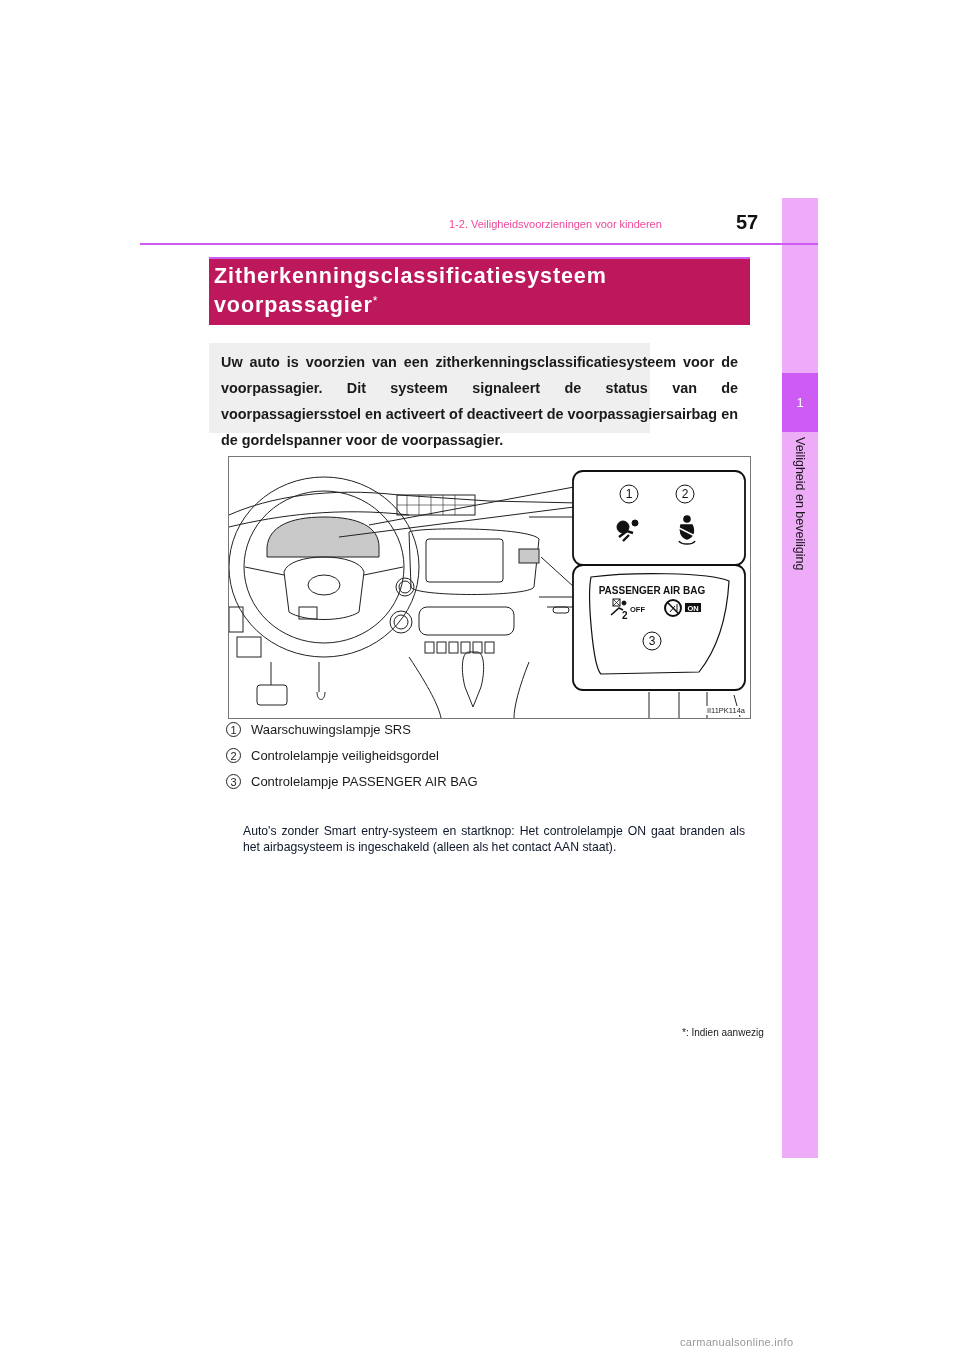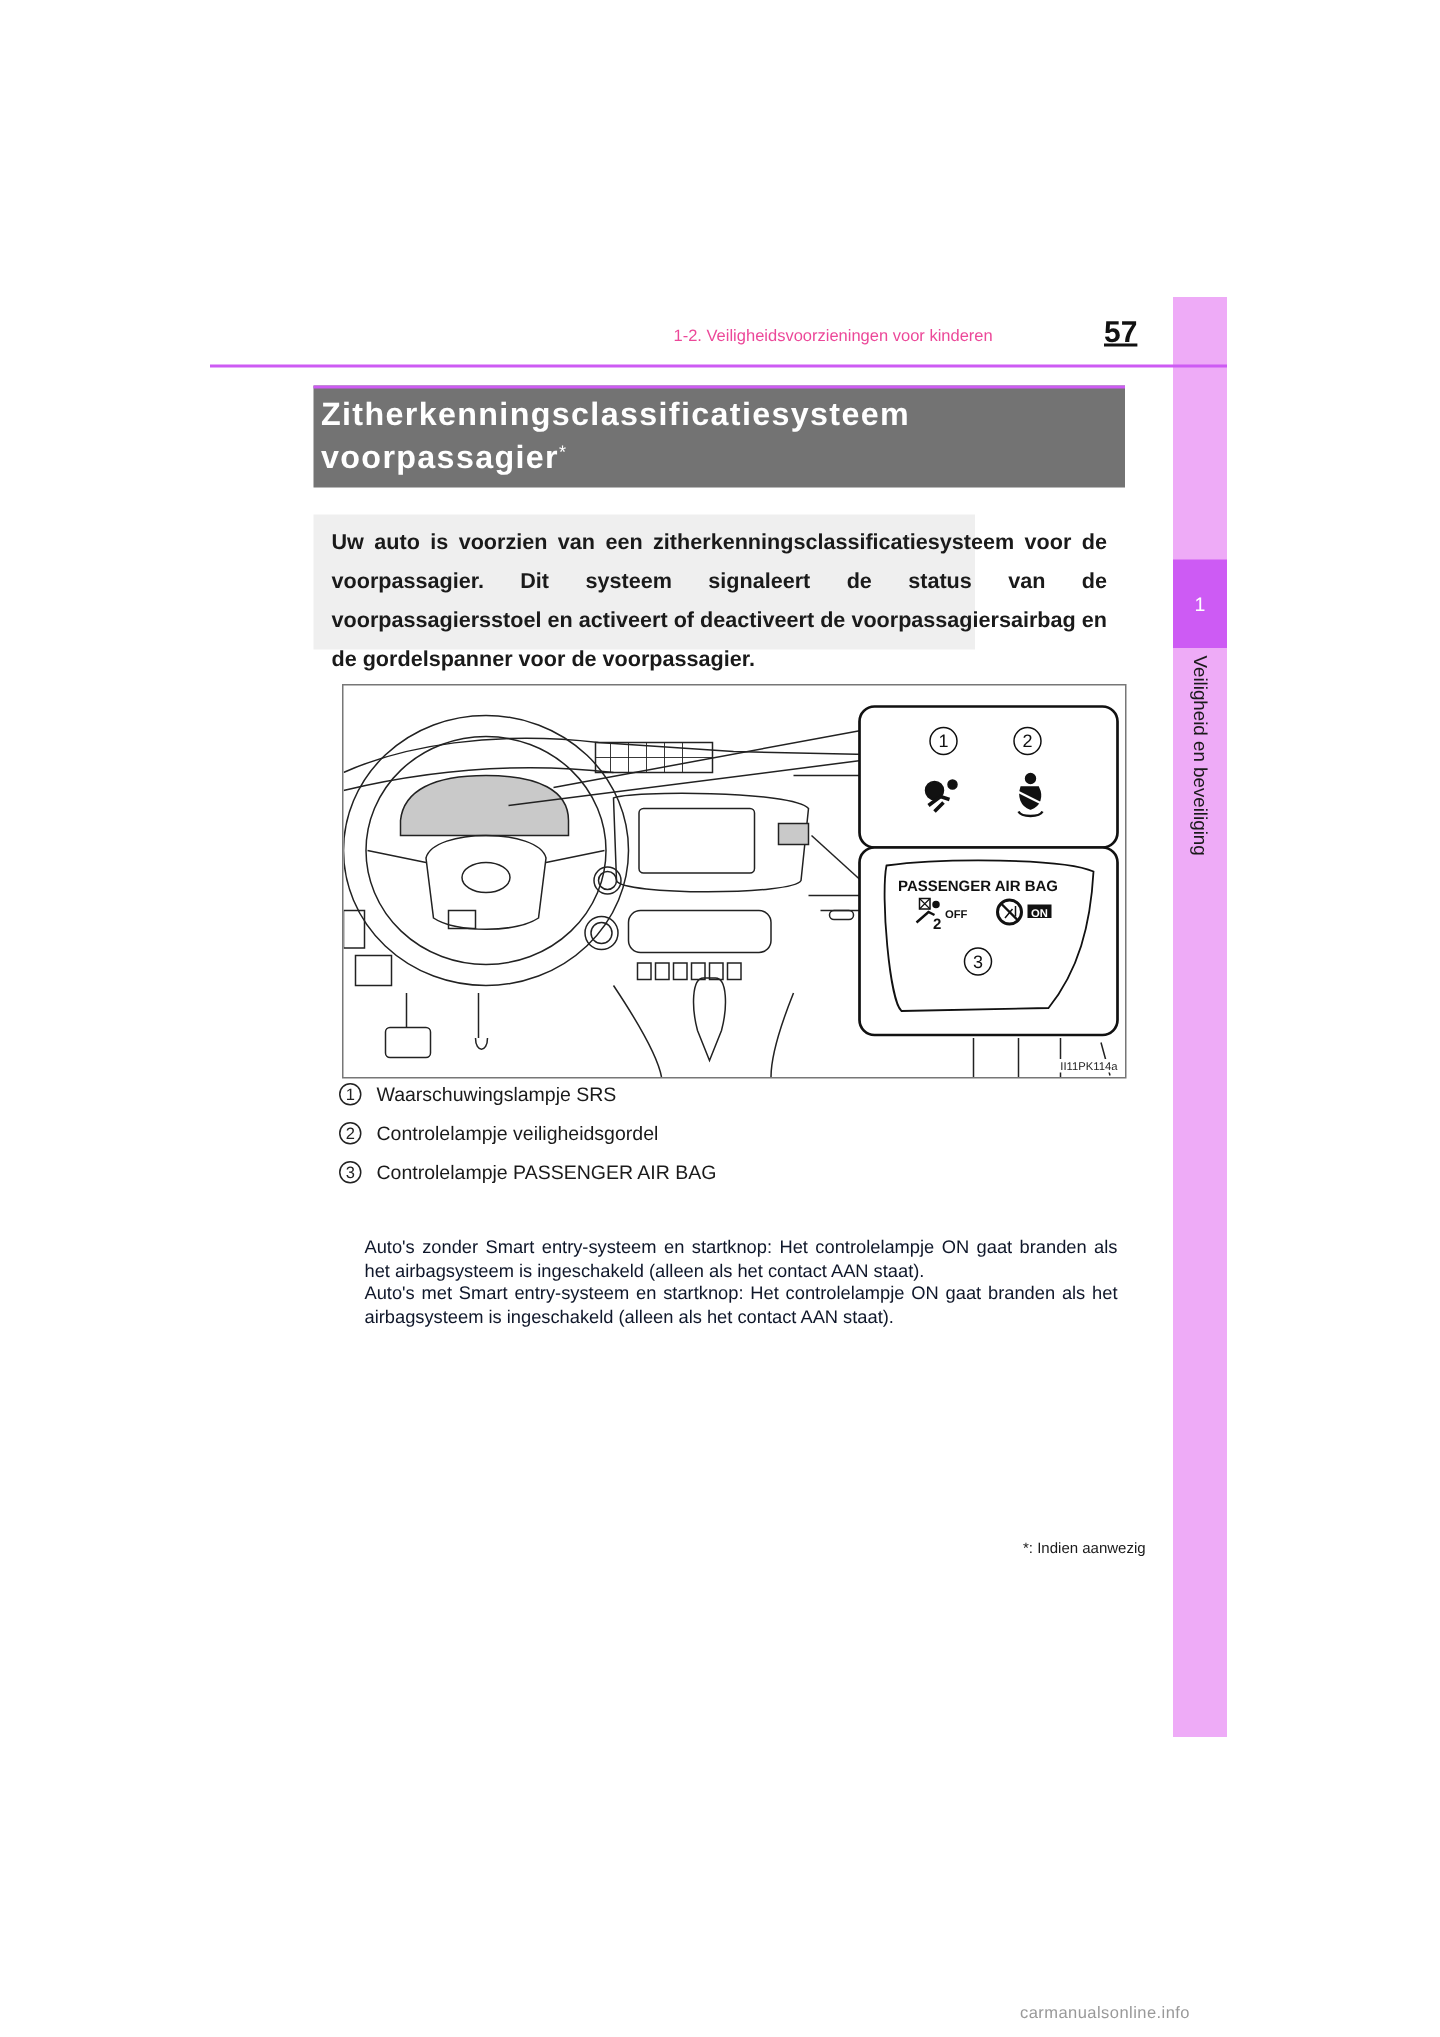--- a/index.html
+++ b/index.html
@@ -4,24 +4,24 @@
 <style>
   html, body { margin: 0; padding: 0; background: #ffffff; }
   body { width: 960px; height: 1358px; position: relative; overflow: hidden; font-family: "Liberation Sans", sans-serif; color: #1a1a1a; }
 
   .side-tab { position: absolute; left: 782px; top: 198px; width: 36px; height: 960px; background: #eeabf7; }
   .side-tab-active { position: absolute; left: 782px; top: 373px; width: 36px; height: 59px; background: #cd5bf4; color: #fff; font-size: 13px; display: flex; align-items: center; justify-content: center; }
   .side-label { position: absolute; left: 782px; top: 437px; width: 36px; height: 160px; }
   .side-label span { position: absolute; left: 18px; top: 0; transform-origin: 0 0; transform: translateX(7px) rotate(90deg); white-space: nowrap; font-size: 12.5px; color: #1a1a1a; }
 
   .running-head { position: absolute; left: 449px; top: 218px; font-size: 11px; color: #ec4899; }
-  .page-number { position: absolute; left: 736px; top: 211px; font-size: 20px; font-weight: bold; color: #111; text-decoration: underline; }
+  .page-number { position: absolute; left: 736px; top: 211px; font-size: 20px; font-weight: bold; color: #111; }
   .head-rule { position: absolute; left: 140px; top: 243px; width: 678px; height: 2px; background: #cd5bf4; }
 
-  .title-band { position: absolute; left: 209px; top: 257px; width: 541px; height: 66px; background: #737373; border-top: 2px solid #cd5bf4; }
+  .title-band { position: absolute; left: 209px; top: 257px; width: 541px; height: 66px; background: #be185d; border-top: 2px solid #cd5bf4; }
   .title-text { position: absolute; left: 5px; top: 3px; font-size: 21.5px; font-weight: bold; color: #ffffff; line-height: 29px; letter-spacing: 0.9px; }
   .title-text sup { font-size: 12px; font-weight: normal; vertical-align: top; position: relative; top: -4px; letter-spacing: 0; }
 
   .intro-box { position: absolute; left: 209px; top: 343px; width: 441px; height: 90px; background: #efefef; }
   .intro-text { position: absolute; left: 12px; top: 6px; width: 517px; font-size: 14.4px; font-weight: bold; line-height: 26px; text-align: justify; color: #1a1a1a; }
 
   .figure { position: absolute; left: 228px; top: 456px; width: 521px; height: 261px; border: 1px solid #777; background: #fff; overflow: hidden; }
   .figure svg { position: absolute; left: 0; top: 0; }
   .fig-code { position: absolute; right: 4px; bottom: 3px; font-size: 7.5px; color: #222; background: #fff; padding: 0 1px; }
 
@@ -183,20 +183,19 @@
     <span class="legend-label">Controlelampje veiligheidsgordel</span>
   </div>
   <div class="legend-item" style="top:52px;">
     <span class="num-circle">3</span>
     <span class="legend-label">Controlelampje PASSENGER AIR BAG</span>
   </div>
 </div>
 
 <div class="note-text">
   <p>Auto's zonder Smart entry-systeem en startknop: Het controlelampje ON gaat branden als het airbagsysteem is ingeschakeld (alleen als het contact AAN staat).</p>
-  <p>Auto's met Smart entry-systeem en startknop: Het controlelampje ON gaat branden als het airbagsysteem is ingeschakeld (alleen als het contact AAN staat).</p>
 </div>
 
 <div class="footnote">
   <span>*</span><span>: Indien aanwezig</span>
 </div>
 
 <div class="watermark">carmanualsonline.info</div>
 
 </body></html>

